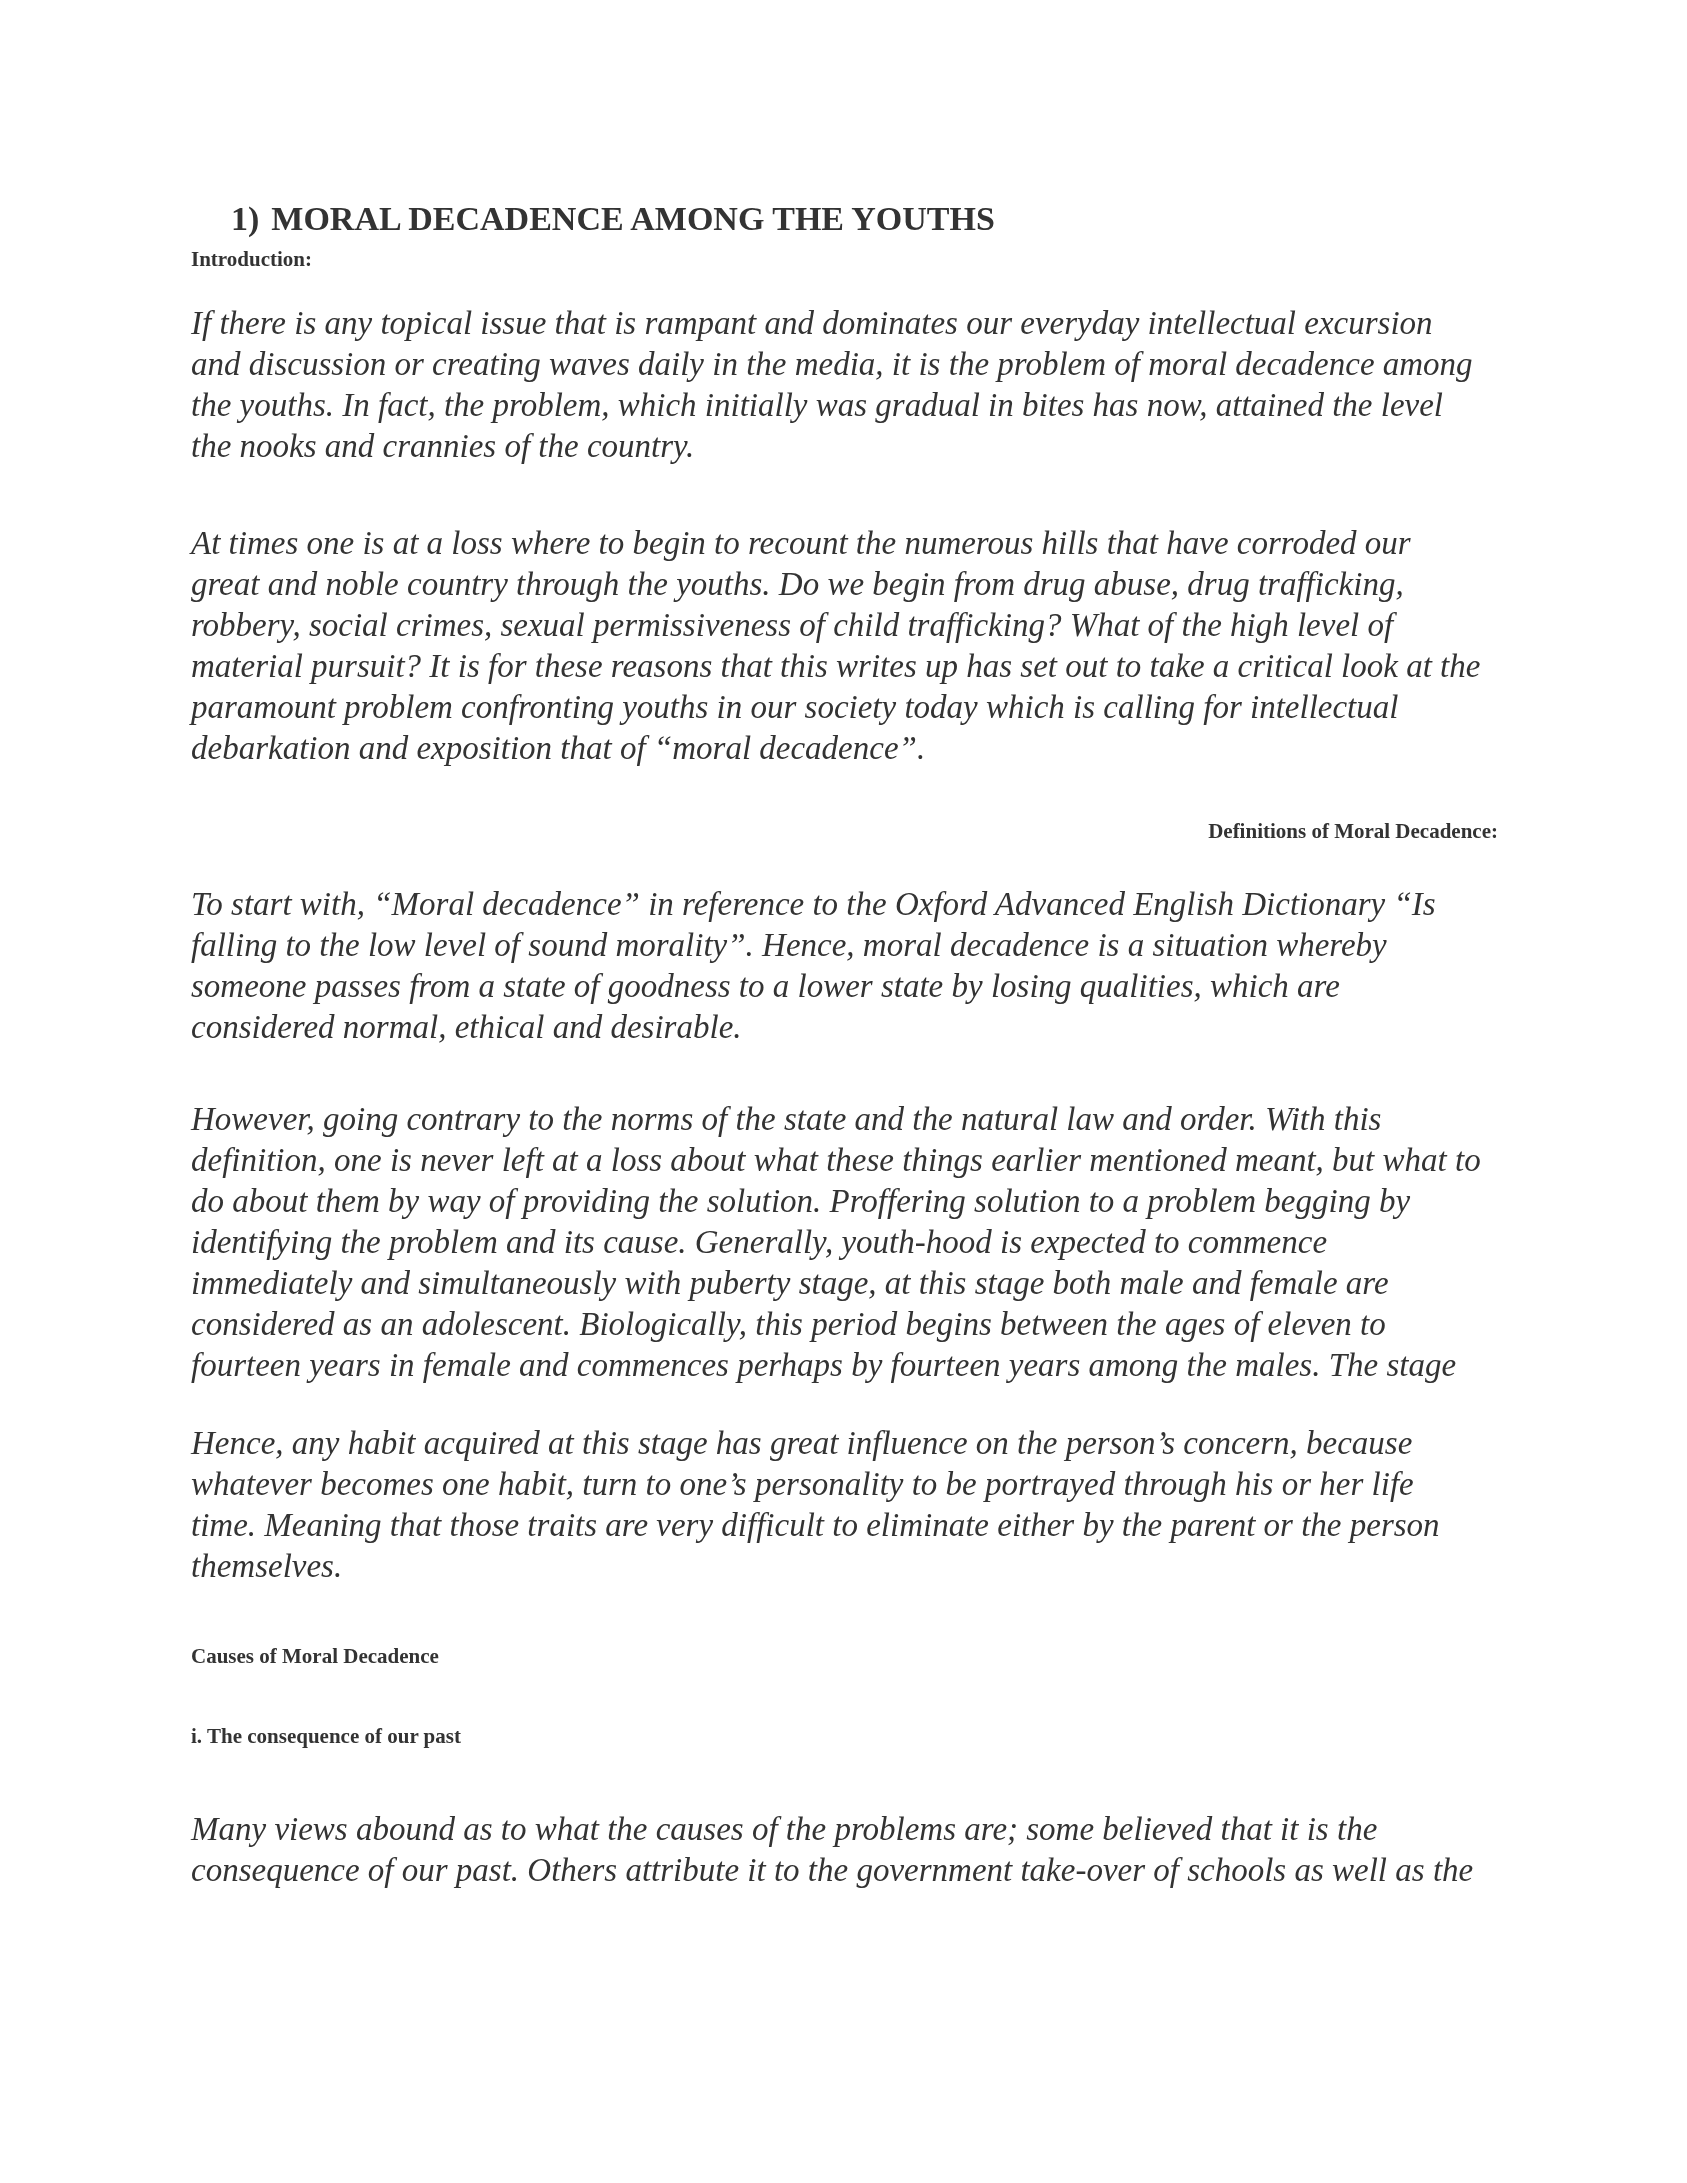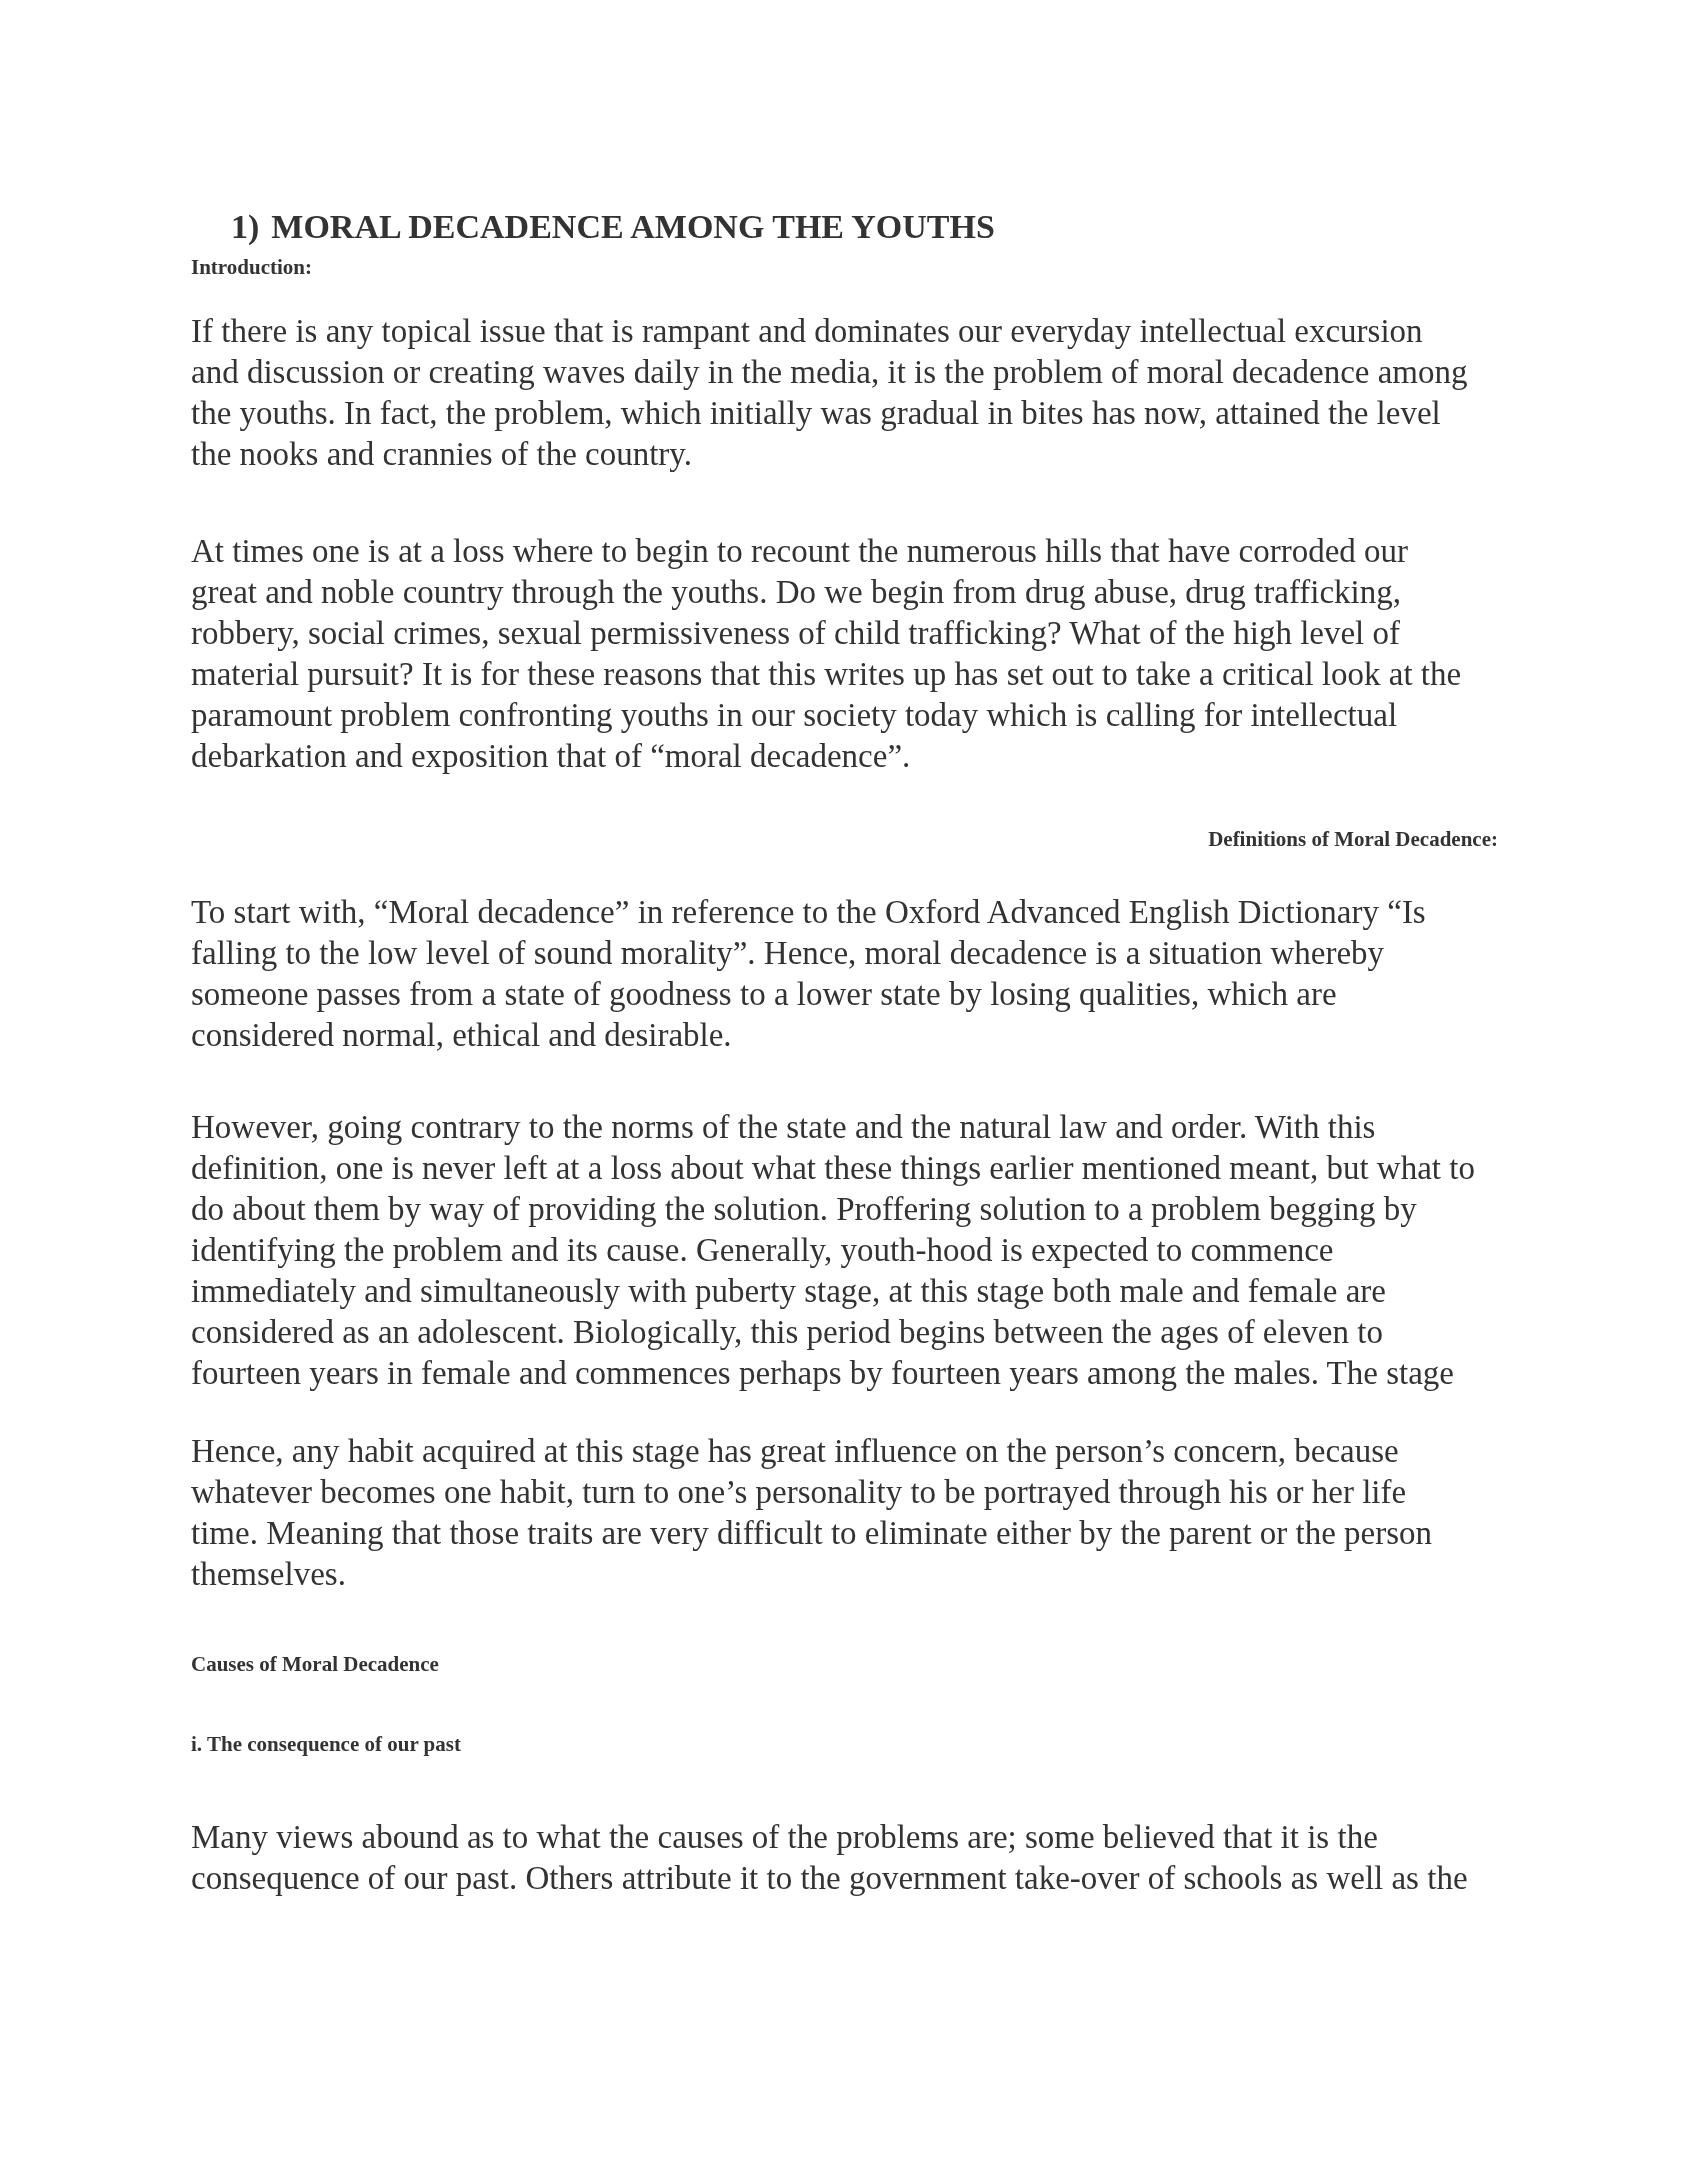--- a/index.html
+++ b/index.html
@@ -12,27 +12,28 @@
     width: 1687px;
     height: 2183px;
     background: #ffffff;
     overflow: hidden;
     font-family: "Liberation Serif", "DejaVu Serif", serif;
     color: #333333;
   }
   .content {
     position: absolute;
     left: 191px;
-    top: 206px;
+    top: 198px;
     width: 1307px;
   }
   .body-text {
     font-size: 33px;
     line-height: 41px;
     font-weight: normal;
+    font-style: italic;
   }
   .line {
     white-space: pre-wrap;
   }
   .doc-title {
     font-size: 34px;
     line-height: 41px;
     font-weight: bold;
     margin-left: 40px;
   }

